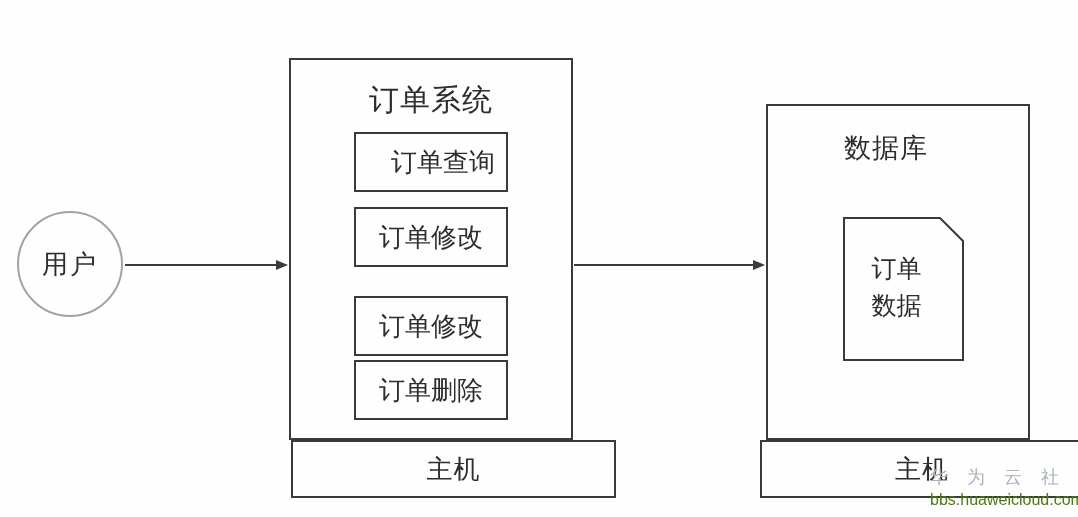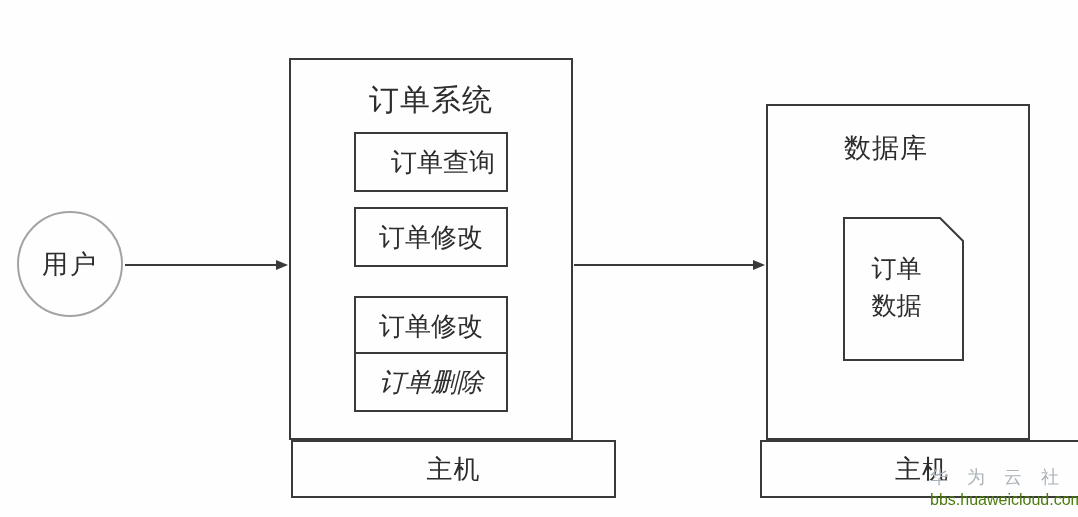--- a/index.html
+++ b/index.html
@@ -58,21 +58,21 @@
     width: 154px; height: 60px;
     border: 2px solid #3a3a3a;
     background: #fefefe;
     box-sizing: border-box;
     display: flex; align-items: center; justify-content: center;
     font-size: 26px;
   }
   .module-1 { top: 132px; padding-left: 24px; }
   .module-2 { top: 207px; }
   .module-3 { top: 296px; }
-  .module-4 { top: 352px; font-style: italic; }
+  .module-4 { top: 360px; }
 
   
   .host-box {
     top: 440px;
     height: 58px;
     border: 2px solid #3a3a3a;
     background: #fefefe;
     box-sizing: border-box;
     display: flex; align-items: center; justify-content: center;
     font-size: 26px;

